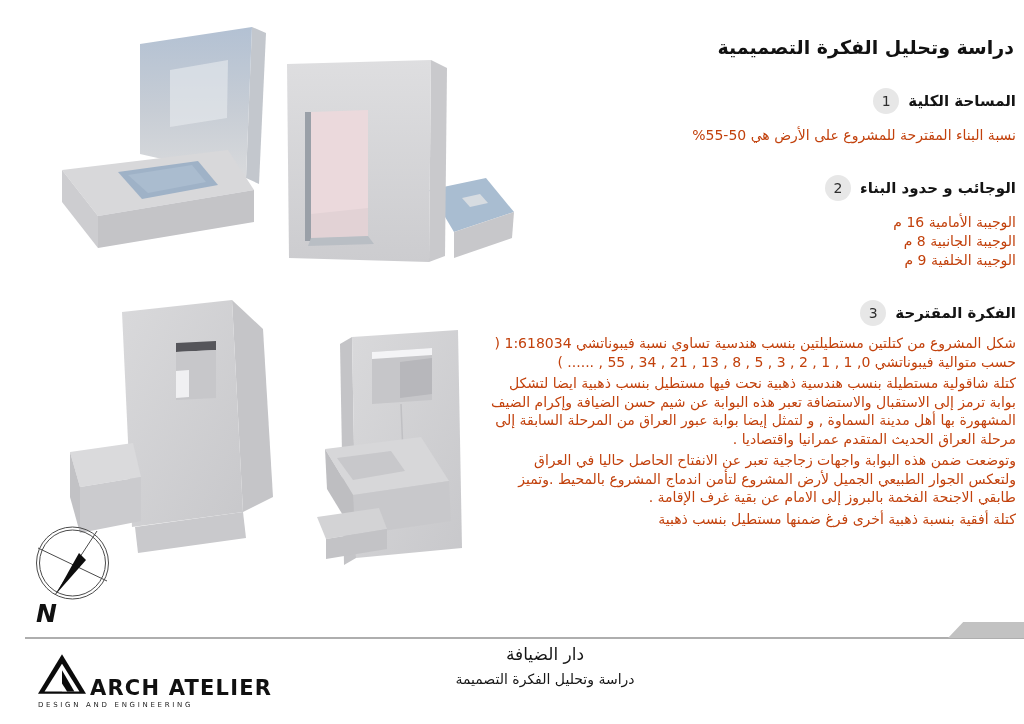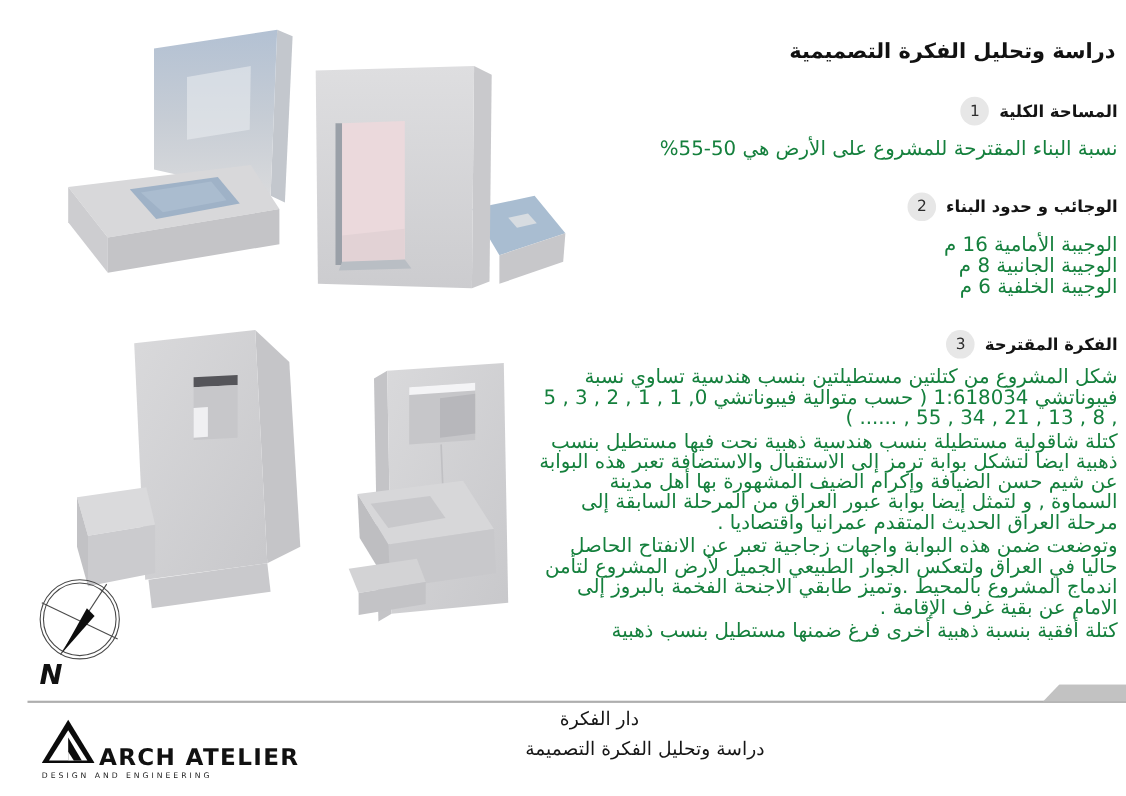--- a/index.html
+++ b/index.html
@@ -18,21 +18,21 @@
   }
   .sec-head{
     display:flex;align-items:center;gap:9px;margin-top:30px;
   }
   .sec-head h2{margin:0;font-size:15px;font-weight:bold;color:#141414;}
   .badge{
     width:26px;height:26px;border-radius:50%;background:#e7e7e7;color:#2e2e2e;
     display:flex;align-items:center;justify-content:center;font-size:14px;flex:0 0 auto;
   }
   .body-line,.body-p{
-    font-size:18px;color:#15803d;line-height:19px;margin:0;
+    font-size:14px;color:#c2410c;line-height:19px;margin:0;
   }
   .body-first{margin-top:12px;}
   .setbacks{margin-top:12px;}
   .concept{margin-top:8px;}
   .body-p{line-height:18.5px;margin-top:3px;}
 
   
   .rule{position:absolute;left:25px;right:0;top:637px;height:2px;background:#aeaeae;}
   .wedge{
     position:absolute;left:948px;top:622px;width:76px;height:16px;background:#c2c2c2;
@@ -45,21 +45,21 @@
     letter-spacing:1.2px;white-space:nowrap;
   }
   .logo-sub{
     position:absolute;left:0;top:55px;font-size:7px;color:#222;
     letter-spacing:2.7px;white-space:nowrap;
   }
   .sheet-title{
     position:absolute;left:395px;top:644px;width:300px;text-align:center;direction:rtl;
   }
   .sheet-title .t1{font-size:17px;color:#161616;}
-  .sheet-title .t2{font-size:17px;color:#161616;margin-top:7px;text-align:right;}
+  .sheet-title .t2{font-size:14px;color:#161616;margin-top:7px;}
 </style>
 </head>
 <body>
 
 <div class="page">
 
   <svg class="art" viewBox="0 0 1024 724" aria-hidden="true">
     <defs>
       <linearGradient id="gSlab" x1="0" y1="0" x2="0" y2="1">
         <stop offset="0" stop-color="#b3c1d3"></stop>
@@ -145,21 +145,21 @@
     </div>
     <p class="body-line body-first">نسبة البناء المقترحة للمشروع على الأرض هي 50-55%</p>
 
     <div class="sec-head">
       <h2>الوجائب و حدود البناء</h2>
       <span class="badge">2</span>
     </div>
     <div class="setbacks">
       <p class="body-line">الوجيبة الأمامية 16 م</p>
       <p class="body-line">الوجيبة الجانبية 8 م</p>
-      <p class="body-line">الوجيبة الخلفية 6 م</p>
+      <p class="body-line">الوجيبة الخلفية 9 م</p>
     </div>
 
     <div class="sec-head">
       <h2>الفكرة المقترحة</h2>
       <span class="badge">3</span>
     </div>
     <div class="concept">
       <p class="body-p">شكل المشروع من كتلتين مستطيلتين بنسب هندسية تساوي نسبة فيبوناتشي 1:618034 ( حسب متوالية فيبوناتشي 0, 1 , 1 , 2 , 3 , 5 , 8 , 13 , 21 , 34 , 55 , ...... )</p>
       <p class="body-p">كتلة شاقولية مستطيلة بنسب هندسية ذهبية نحت فيها مستطيل بنسب ذهبية ايضا لتشكل بوابة ترمز إلى الاستقبال والاستضافة تعبر هذه البوابة عن شيم حسن الضيافة وإكرام الضيف المشهورة بها أهل مدينة السماوة , و لتمثل إيضا بوابة عبور العراق من المرحلة السابقة إلى مرحلة العراق الحديث المتقدم عمرانيا واقتصاديا .</p>
       <p class="body-p">وتوضعت ضمن هذه البوابة واجهات زجاجية تعبر عن الانفتاح الحاصل حاليا في العراق ولتعكس الجوار الطبيعي الجميل لأرض المشروع لتأمن اندماج المشروع بالمحيط .وتميز طابقي الاجنحة الفخمة بالبروز إلى الامام عن بقية غرف الإقامة .</p>
@@ -175,17 +175,17 @@
       <polygon points="33,0 66,54 0,54" fill="#0b0b0b"></polygon>
       <polygon points="33,13 57,51 9,51" fill="#ffffff"></polygon>
       <polygon points="33,22 50,51 33,51" fill="#0b0b0b"></polygon>
       <polygon points="33,40 40,51 33,51" fill="#ffffff"></polygon>
     </svg>
     <div class="logo-name">ARCH ATELIER</div>
     <div class="logo-sub">DESIGN AND ENGINEERING</div>
   </div>
 
   <div class="sheet-title" lang="ar">
-    <div class="t1">دار الفكرة</div>
+    <div class="t1">دار الضيافة</div>
     <div class="t2">دراسة وتحليل الفكرة التصميمة</div>
   </div>
 
 </div>
 
 </body></html>

